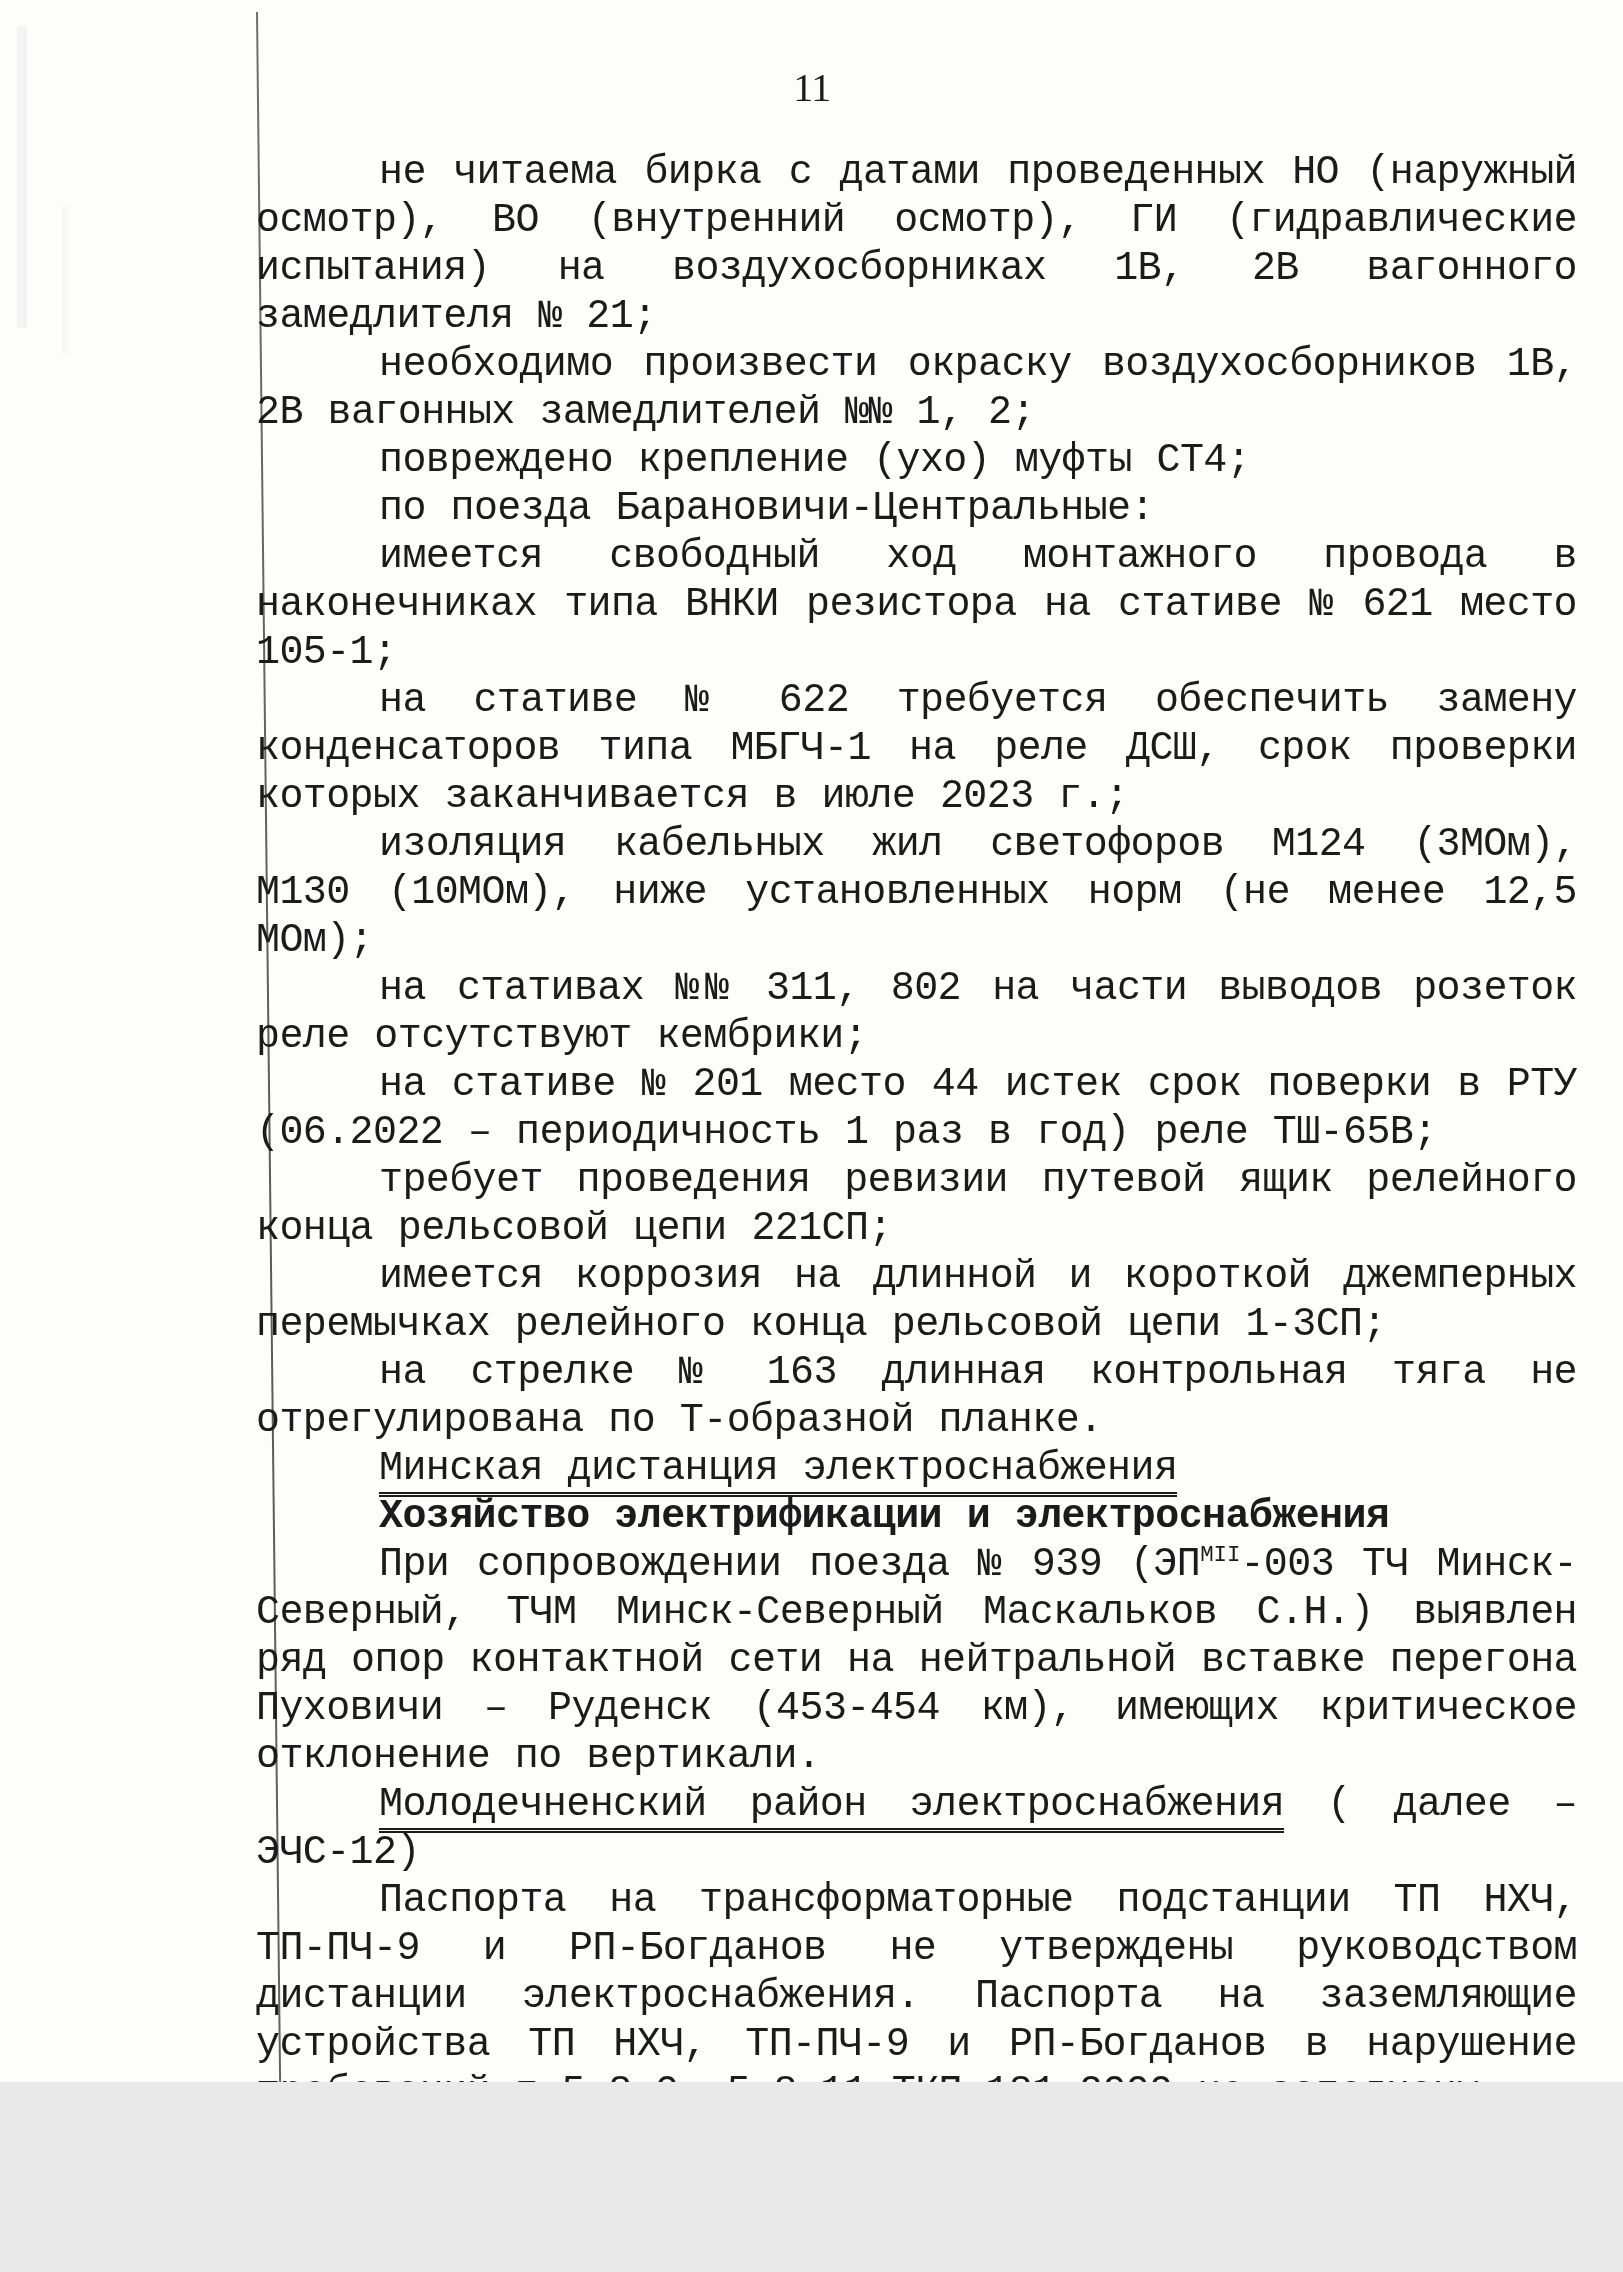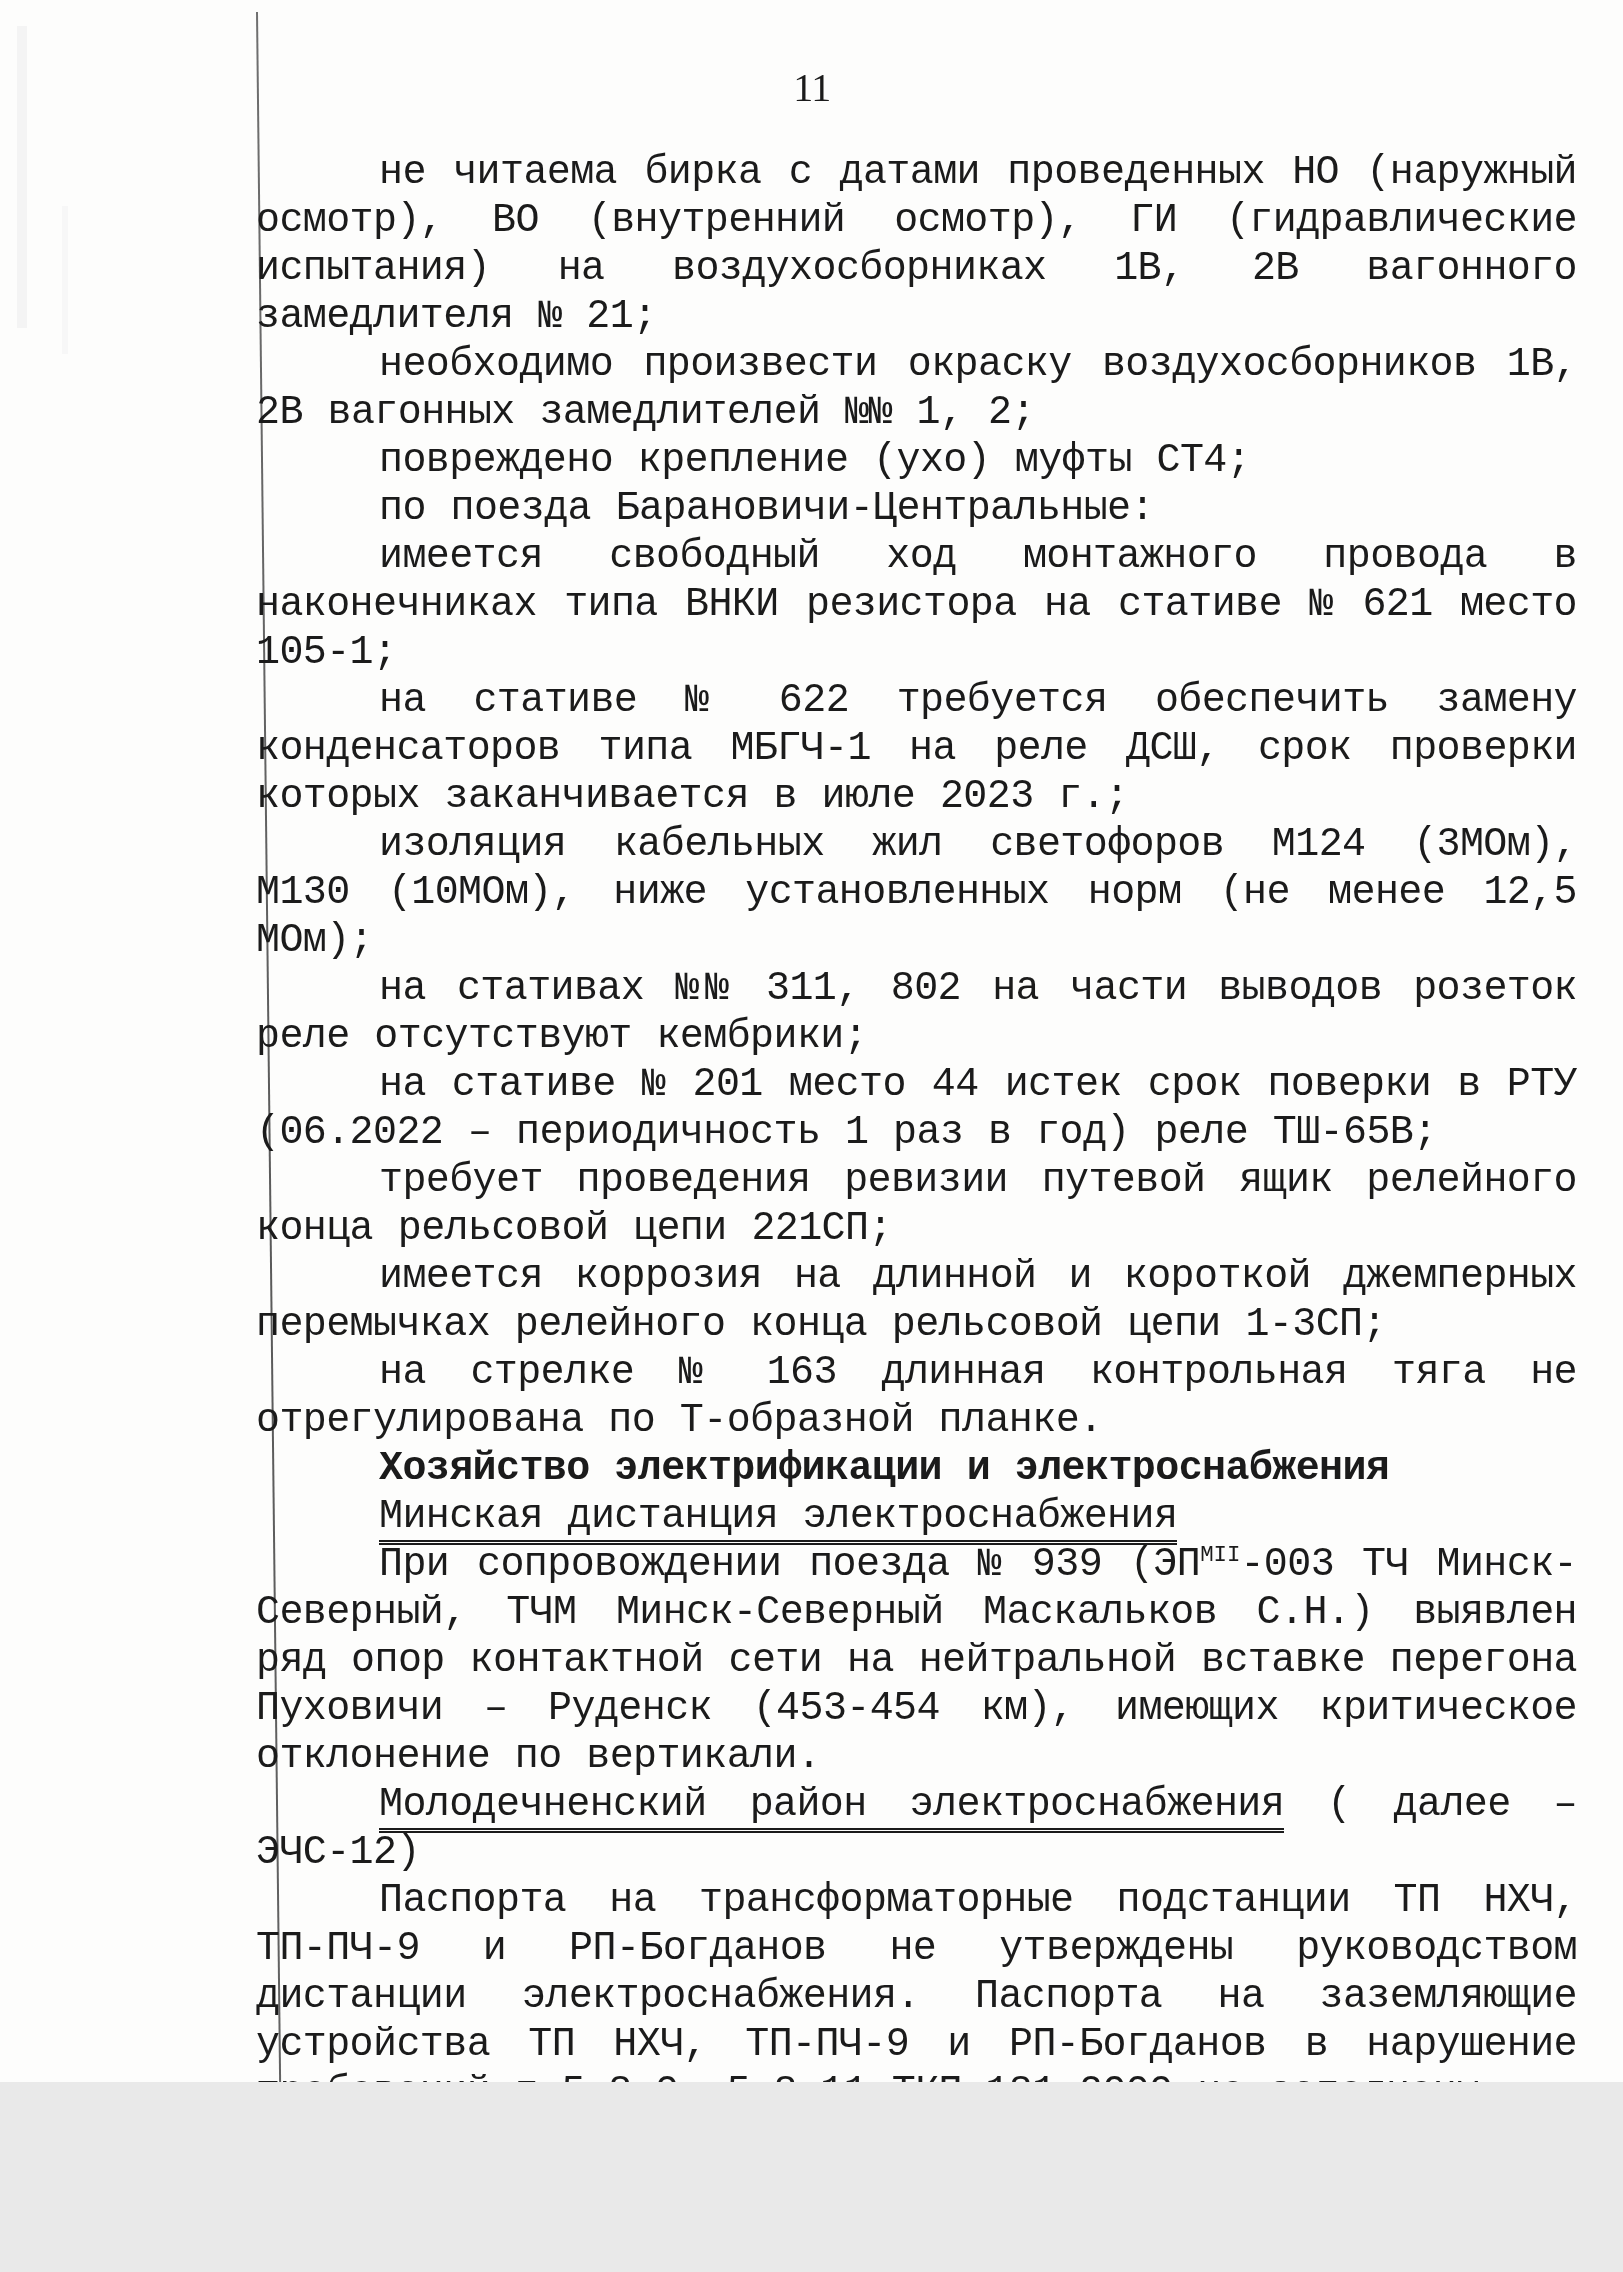--- a/index.html
+++ b/index.html
@@ -99,23 +99,23 @@
     <p class="para">по поезда Барановичи-Центральные:</p>
     <p class="para">имеется свободный ход монтажного провода в наконечниках типа ВНКИ резистора на стативе № 621 место 105-1;</p>
     <p class="para">на стативе № 622 требуется обеспечить замену конденсаторов типа МБГЧ-1 на реле ДСШ, срок проверки которых заканчивается в июле 2023 г.;</p>
     <p class="para">изоляция кабельных жил светофоров М124 (3МОм), М130 (10МОм), ниже установленных норм (не менее 12,5 МОм);</p>
     <p class="para">на стативах №№ 311, 802 на части выводов розеток реле отсутствуют кембрики;</p>
     <p class="para">на стативе № 201 место 44 истек срок поверки в РТУ (06.2022 – периодичность 1 раз в год) реле ТШ-65В;</p>
     <p class="para">требует проведения ревизии путевой ящик релейного конца рельсовой цепи 221СП;</p>
     <p class="para">имеется коррозия на длинной и короткой джемперных перемычках релейного конца рельсовой цепи 1-3СП;</p>
     <p class="para">на стрелке № 163 длинная контрольная тяга не отрегулирована по Т-образной планке.</p>
 
+    <p class="para"><span class="u">Минская дистанция электроснабжения</span></p>
+
     <p class="para bold">Хозяйство электрификации и электроснабжения</p>
-
-    <p class="para"><span class="u">Минская дистанция электроснабжения</span></p>
 
     <p class="para"><span>При сопровождении поезда № 939 (ЭП</span><span class="sup">МII</span><span>-003 ТЧ Минск-Северный, ТЧМ Минск-Северный Маскальков С.Н.) выявлен ряд опор контактной сети на нейтральной вставке перегона Пуховичи – Руденск (453-454 км), имеющих критическое отклонение по вертикали.</span></p>
 
     <p class="para"><span class="u">Молодечненский район электроснабжения</span><span> ( далее – ЭЧС-12)</span></p>
 
     <p class="para">Паспорта на трансформаторные подстанции ТП НХЧ, ТП-ПЧ-9 и РП-Богданов не утверждены руководством дистанции электроснабжения. Паспорта на заземляющие устройства ТП НХЧ, ТП-ПЧ-9 и РП-Богданов в нарушение требований п.5.8.9, 5.8.11 ТКП-181-2009 не заполнены.</p>
 
   </main>
 
 </div>

